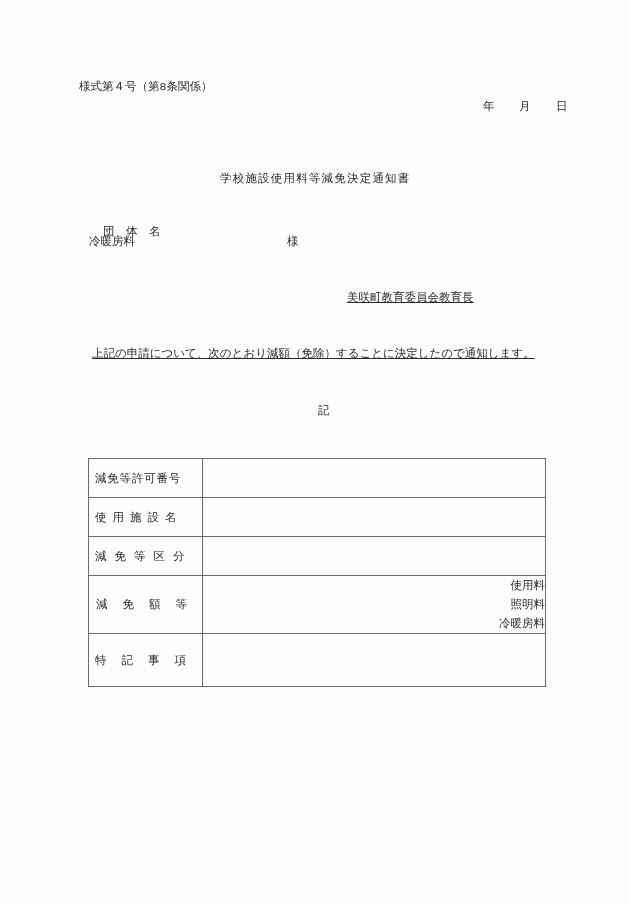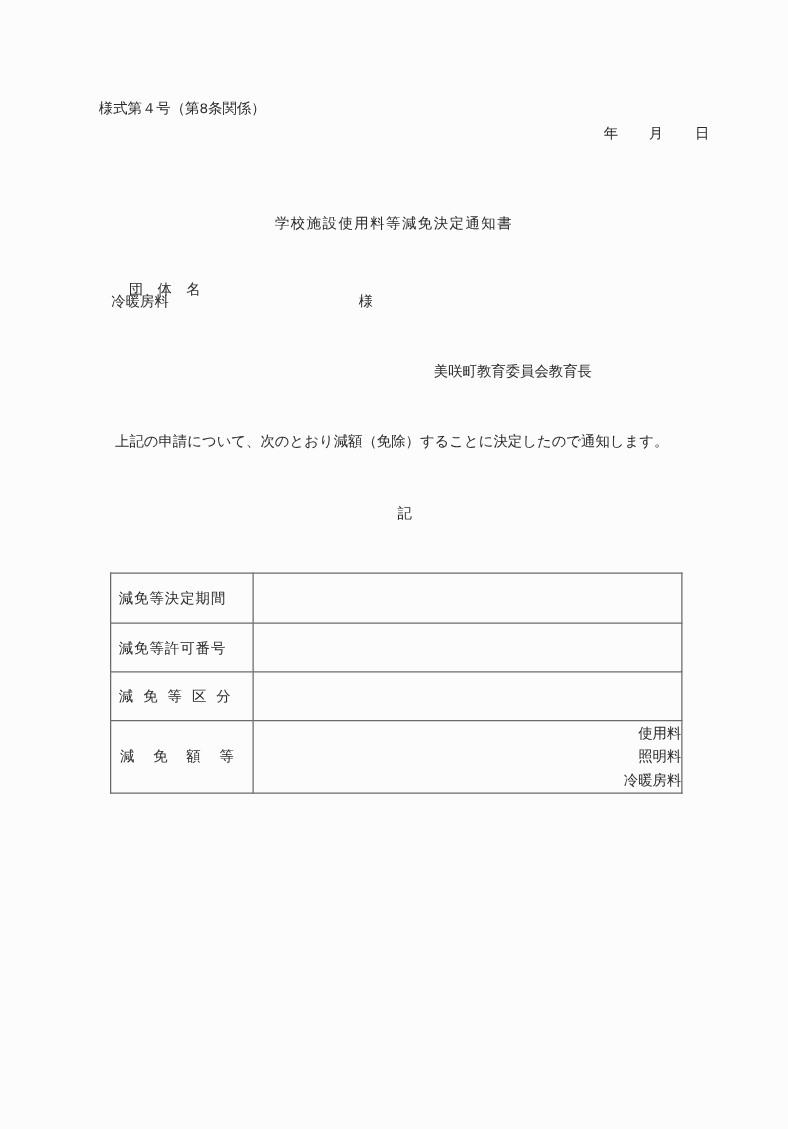--- a/index.html
+++ b/index.html
@@ -15,22 +15,22 @@
     .abs { position: absolute; white-space: nowrap; }
     .form-no { left: 79px; top: 79px; font-family: Liberation Mono, monospace; }
     .date { top: 99px; }
     .date-year { left: 483px; }
     .date-month { left: 519px; }
     .date-day { left: 556px; }
     .title { left: 220px; top: 171px; letter-spacing: 1.2px; }
     .org-label { left: 103px; top: 212px; margin-top: 12px; }
     .rep-label { left: 89px; top: 234px; }
     .sama { left: 287px; top: 234px; }
-    .issuer { left: 347px; top: 290px; }
-    .body-text { left: 92px; top: 346px; }
+    .issuer { left: 347px; top: 290px; text-decoration: underline; }
+    .body-text { left: 92px; top: 346px; text-decoration: underline; }
     .ki { left: 318px; top: 403px; }
 
     table.grid {
       position: absolute;
       left: 88px; top: 458px;
       width: 458px;
       border-collapse: collapse;
       table-layout: fixed;
     }
     table.grid td {
@@ -70,34 +70,38 @@
 <div class="abs sama">様</div>
 
 <div class="abs issuer">美咲町教育委員会教育長</div>
 
 <div class="abs body-text">上記の申請について、次のとおり減額（免除）することに決定したので通知します。</div>
 
 <div class="abs ki">記</div>
 
 <table class="grid">
   <tbody>
-      <tr class="r1">
-    <td class="label spaced-1">減免等決定期間</td>
+  <tr class="r2">
+    <td class="label spaced-1">減免等許可番号</td>
     <td></td>
   </tr>
-  <tr class="r2">
-    <td class="label spaced-1">減免等許可番号</td>
+  <tr class="r3">
+    <td class="label spaced-2">使用施設名</td>
     <td></td>
   </tr>
   <tr class="r4">
     <td class="label spaced-3">減免等区分</td>
     <td></td>
   </tr>
   <tr class="r5">
     <td class="label spaced-4">減免額等</td>
     <td class="fees">
       <div>使用料</div>
       <div>照明料</div>
       <div>冷暖房料</div>
     </td>
   </tr>
+  <tr class="r6">
+    <td class="label spaced-4">特記事項</td>
+    <td></td>
+  </tr>
 </tbody>
   </table>
 
 </body></html>

